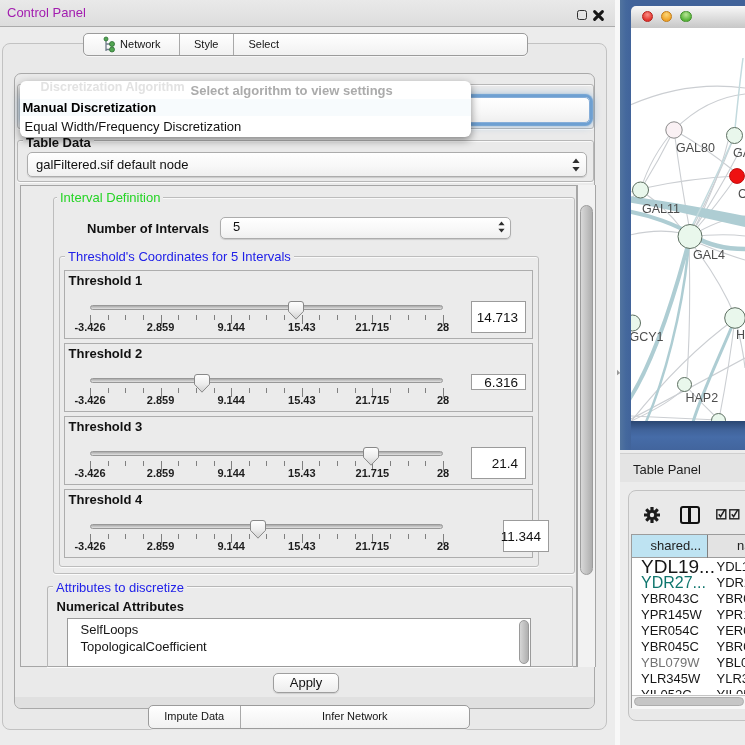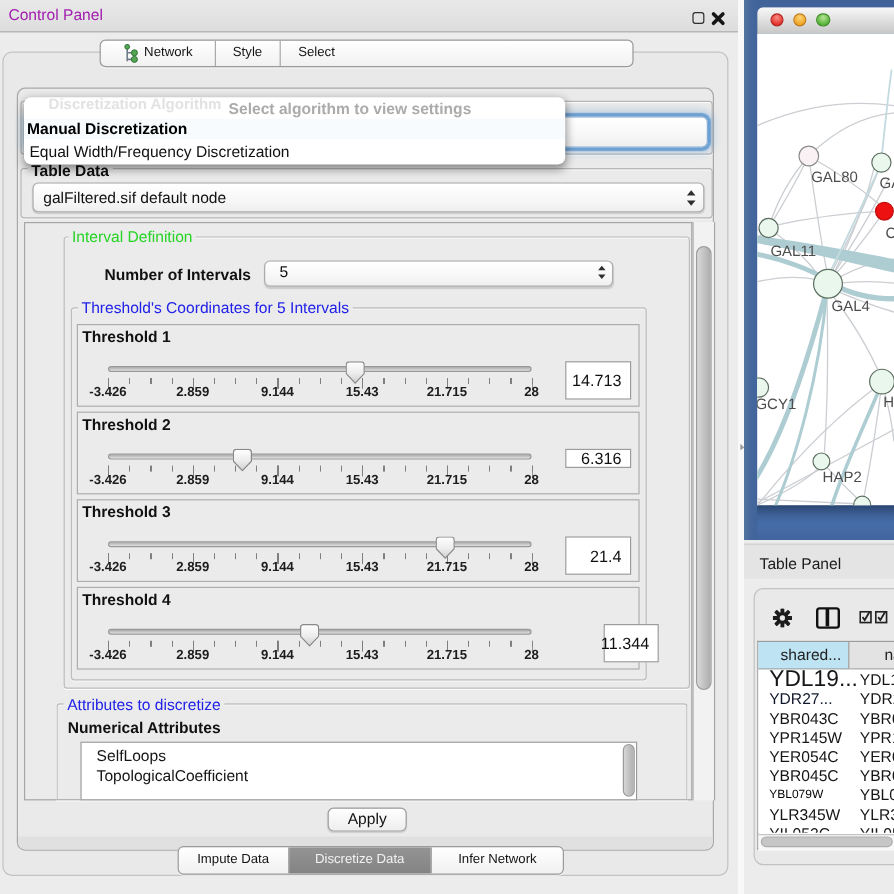--- a/index.html
+++ b/index.html
@@ -155,21 +155,20 @@
 <div class="a gtitle" style="left:53px;top:580.5px;color:#2121e8;background:#ebebeb;">Attributes to discretize</div>
 <div class="a t13 b" style="left:56.5px;top:600px;">Numerical Attributes</div>
 <div class="a" style="left:66.5px;top:618px;width:464px;height:48.5px;background:#fff;border:1px solid #9a9a9a;box-sizing:border-box;overflow:hidden;">
     <div class="row" style="padding-left:13px;padding-top:3px;">SelfLoops</div>
     <div class="row" style="padding-left:13px;padding-top:1px;">TopologicalCoefficient</div>
   </div>
 <div class="a" style="left:518.5px;top:620px;width:10px;height:44px;border-radius:5px;background:linear-gradient(90deg,#d6d6d6,#afafaf);border:1px solid #9a9a9a;box-sizing:border-box;"></div>
 <div class="a" style="left:273px;top:672.5px;width:66px;height:20.5px;border:1px solid #9e9e9e;border-radius:5px;background:linear-gradient(#ffffff,#ededed);box-shadow:0 1px 1px rgba(0,0,0,.12);display:flex;align-items:center;justify-content:center;font-size:13px;color:#111;box-sizing:border-box;">Apply</div>
 <div class="a tabbar" style="left:148px;top:704.5px;width:320px;height:22px;">
     <div class="tseg" style="width:91.5px;">Impute Data</div>
-    <div class="tseg tsel" style="width:119.5px;">Discretize Data</div>
     <div class="tseg" style="flex:1;">Infer Network</div>
   </div>
 <div class="a" style="left:20px;top:80.5px;width:451px;height:56px;background:#fff;border-radius:6px;box-shadow:0 3px 8px rgba(0,0,0,.45);">
     <div style="position:absolute;left:0;top:18.5px;width:100%;height:17px;background:rgba(228,239,249,.28);"></div>
     <div style="position:absolute;left:20.5px;top:0px;font-size:12.5px;line-height:13px;font-weight:bold;color:#e2e2e2;white-space:nowrap;">Discretization Algorithm</div>
     <div style="position:absolute;left:170.5px;top:3.5px;font-size:13px;line-height:13px;font-weight:bold;color:#ababab;white-space:nowrap;">Select algorithm to view settings</div>
     <div style="position:absolute;left:2.5px;top:20.5px;font-size:13px;line-height:13px;font-weight:bold;color:#000;white-space:nowrap;">Manual Discretization</div>
     <div style="position:absolute;left:4.5px;top:39.5px;font-size:13px;line-height:13px;color:#111;white-space:nowrap;">Equal Width/Frequency Discretization</div>
   </div>
 <div class="a" style="left:620px;top:0;width:125px;height:450px;background:linear-gradient(90deg,#52749f 0,#44689d 6px,#41639a 12px);"></div>
@@ -267,31 +266,31 @@
     <rect x="0.8" y="0.8" width="9" height="9" fill="none" stroke="#222" stroke-width="1.4"></rect>
     <path d="M2.8,5.3 L4.6,7.7 L8.8,0.6" fill="none" stroke="#222" stroke-width="1.5"></path>
   </svg>
 <div class="a" style="left:631px;top:534px;width:114px;height:174px;background:#fff;border:1px solid #9c9c9c;border-right:none;box-sizing:border-box;"></div>
 <div class="a" style="left:632px;top:535px;width:74.5px;height:22.5px;background:#bee3f2;border-bottom:1px solid #9c9c9c;box-sizing:border-box;display:flex;align-items:center;justify-content:center;padding-left:13px;font-size:13px;color:#222;">shared...</div>
 <div class="a" style="left:706.5px;top:535px;width:1.5px;height:22.5px;background:#808080;"></div>
 <div class="a" style="left:708px;top:535px;width:37px;height:22.5px;background:#e3e3e3;border-bottom:1px solid #9c9c9c;box-sizing:border-box;display:flex;align-items:center;font-size:13px;color:#222;padding-left:29px;">na</div>
 <div class="a" style="left:632px;top:558px;width:113px;height:135.5px;overflow:hidden;background:#fff;">
     <div style="position:absolute;left:9px;top:0.5px;font-size:19px;line-height:15.5px;color:#161616;white-space:nowrap;">YDL19...</div>
     <div style="position:absolute;left:84.5px;top:0.5px;font-size:13px;line-height:15.5px;color:#161616;white-space:nowrap;">YDL15W</div>
-    <div style="position:absolute;left:9px;top:16.5px;font-size:13px;line-height:15.5px;color:#0f172a;white-space:nowrap;">YDR27...</div>
+    <div style="position:absolute;left:9px;top:16.5px;font-size:16px;line-height:15.5px;color:#0f766e;white-space:nowrap;">YDR27...</div>
     <div style="position:absolute;left:84.5px;top:16.5px;font-size:13px;line-height:15.5px;color:#161616;white-space:nowrap;">YDR25W</div>
     <div style="position:absolute;left:9px;top:32.5px;font-size:13px;line-height:15.5px;color:#161616;white-space:nowrap;">YBR043C</div>
     <div style="position:absolute;left:84.5px;top:32.5px;font-size:13px;line-height:15.5px;color:#161616;white-space:nowrap;">YBR05W</div>
     <div style="position:absolute;left:9px;top:48.5px;font-size:13px;line-height:15.5px;color:#161616;white-space:nowrap;">YPR145W</div>
     <div style="position:absolute;left:84.5px;top:48.5px;font-size:13px;line-height:15.5px;color:#161616;white-space:nowrap;">YPR15W</div>
     <div style="position:absolute;left:9px;top:64.5px;font-size:13px;line-height:15.5px;color:#161616;white-space:nowrap;">YER054C</div>
     <div style="position:absolute;left:84.5px;top:64.5px;font-size:13px;line-height:15.5px;color:#161616;white-space:nowrap;">YER05W</div>
     <div style="position:absolute;left:9px;top:80.5px;font-size:13px;line-height:15.5px;color:#161616;white-space:nowrap;">YBR045C</div>
     <div style="position:absolute;left:84.5px;top:80.5px;font-size:13px;line-height:15.5px;color:#161616;white-space:nowrap;">YBR05W</div>
-    <div style="position:absolute;left:9px;top:96.5px;font-size:10px;line-height:15.5px;color:#000000;white-space:nowrap;">YBL079W</div>
+    <div style="position:absolute;left:9px;top:96.5px;font-size:13px;line-height:15.5px;color:#737373;white-space:nowrap;">YBL079W</div>
     <div style="position:absolute;left:84.5px;top:96.5px;font-size:13px;line-height:15.5px;color:#161616;white-space:nowrap;">YBL05W</div>
     <div style="position:absolute;left:9px;top:112.5px;font-size:13px;line-height:15.5px;color:#161616;white-space:nowrap;">YLR345W</div>
     <div style="position:absolute;left:84.5px;top:112.5px;font-size:13px;line-height:15.5px;color:#161616;white-space:nowrap;">YLR35W</div>
     <div style="position:absolute;left:9px;top:128.5px;font-size:13px;line-height:15.5px;color:#161616;white-space:nowrap;">YIL052C</div>
     <div style="position:absolute;left:84.5px;top:128.5px;font-size:13px;line-height:15.5px;color:#161616;white-space:nowrap;">YIL05W</div>
   </div>
 <div class="a" style="left:632px;top:694.5px;width:113px;height:13px;background:#f7f7f7;border-top:1px solid #c4c4c4;"></div>
 <div class="a" style="left:634px;top:697px;width:110px;height:9px;border-radius:4.5px;background:#c6c6c6;border:1px solid #adadad;box-sizing:border-box;"></div>
 <svg class="a" style="left:616px;top:368.5px;" width="5" height="7">
     <path d="M1,6.2 V0.8 L4.2,3.9 Z" fill="#9a9a9a"></path>

